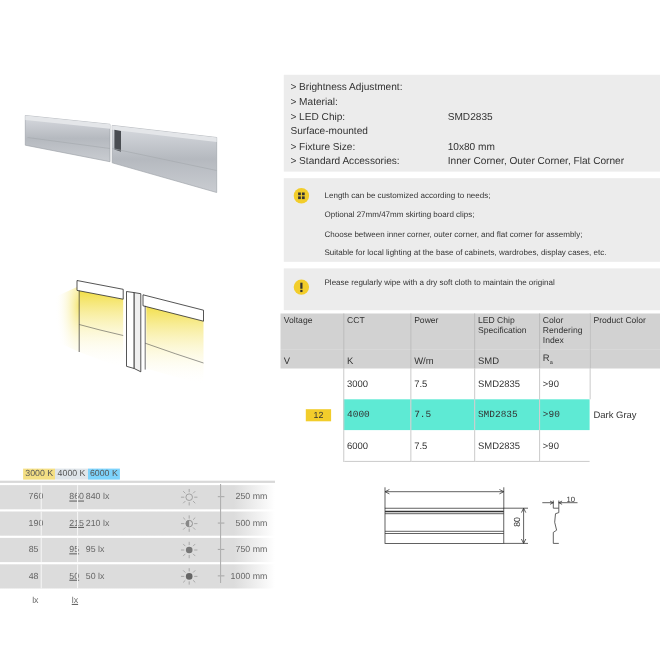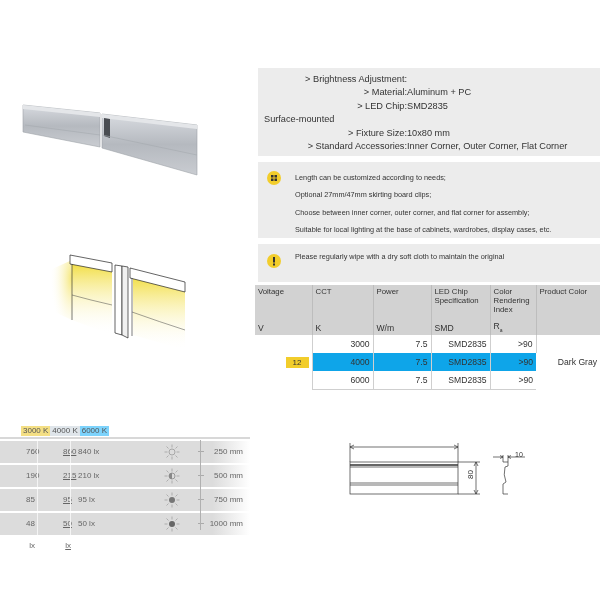--- a/index.html
+++ b/index.html
@@ -6,44 +6,44 @@
     html, body { width: 600px; height: 600px; background: #ffffff; overflow: hidden; }
     body { position: relative; font-family: "Liberation Sans", sans-serif; color: #333; }
 
     
     .product-photo { position: absolute; left: 20px; top: 100px; width: 185px; height: 85px; }
     .product-illus { position: absolute; left: 50px; top: 250px; width: 140px; height: 100px; }
 
     
     .specs { position: absolute; left: 258px; top: 68px; width: 342px; height: 88px; background: #ececec; padding: 5px 0 0 6px; }
     .spec-row { display: flex; height: 13.4px; font-size: 9.2px; line-height: 13.4px; color: #333; }
-    .spec-label { width: 143px; text-align: right; }
+    .spec-label { width: 143px; }
     .spec-value { flex: 1; }
 
     
     .features { position: absolute; left: 258px; top: 162px; width: 342px; height: 76px; background: #ececec; padding: 7px 0 0 10px; }
     .features .icon-wrap { position: absolute; left: 9px; top: 9px; width: 14px; height: 14px; border-radius: 50%; background: #f2cd2b; }
     .feat-lines { position: absolute; left: 37px; top: 7px; }
     .feat-line { font-size: 7.3px; line-height: 17.3px; color: #333; white-space: nowrap; }
 
     
     .notice { position: absolute; left: 258px; top: 244px; width: 342px; height: 38px; background: #ececec; }
     .notice .icon-wrap { position: absolute; left: 9px; top: 10px; width: 14px; height: 14px; border-radius: 50%; background: #f2cd2b; }
     .notice-lines { position: absolute; left: 37px; top: 4px; }
     .notice-line { font-size: 7.3px; line-height: 17px; color: #333; white-space: nowrap; }
 
     
     .spec-table { position: absolute; left: 255px; top: 285px; width: 345px; border-collapse: collapse; font-size: 7.8px; color: #333; }
     .spec-table th { background: #d2d2d2; font-weight: normal; text-align: left; vertical-align: top; padding: 2px 3px; border-right: 1px solid #bdbdbd; }
     .spec-table th:last-child { border-right: none; margin-left: 19px; }
     .th-top { height: 33px; line-height: 9px; }
     .th-unit { height: 17px; font-size: 8.6px; vertical-align: bottom !important; padding-bottom: 2px !important; }
-    .spec-table td { height: 18px; padding: 0 3px; font-size: 8.6px; border-right: 1px solid #cfcfcf; text-align: right; }
+    .spec-table td { height: 28px; padding: 0 3px; font-size: 8.6px; border-right: 1px solid #cfcfcf; }
     .spec-table td:last-child { border-right: none; }
-    .spec-table tr.alt td.cell { background: #0ea5e9; }
+    .spec-table tr.alt td.cell { background: #5eead4; font-family: Liberation Mono, monospace; }
     .spec-table tr.last td { border-bottom: 1px solid #cfcfcf; }
     .volt-badge { display: inline-block; background: #f2cd2b; padding: 1px 7px; font-size: 8px; margin-left: 20px; }
     .sub { font-size: 5px; vertical-align: sub; }
 
     
     .lux { position: absolute; left: 0; top: 426px; width: 250px; }
     .lux-tabs { display: flex; margin-left: 5px; height: 10px; font-size: 8px; line-height: 10px; padding-left: 16px; }
     .lux-tab { padding: 0 2px; color: #555; }
     .lux-tab.t3000 { background: #f4df84; }
     .lux-tab.t4000 { background: #dfe5ea; }
@@ -108,21 +108,20 @@
   <path d="M22,45 Q40,50 62,55" fill="none" stroke="#444" stroke-width="0.5"></path>
   <path d="M82,62 Q110,72 135,80" fill="none" stroke="#444" stroke-width="0.5"></path>
 </svg>
 
 <div class="specs">
   <div class="spec-row">
     <span class="spec-label">&gt; Brightness Adjustment:</span>
   </div>
   <div class="spec-row">
     <span class="spec-label">&gt; Material:</span>
-    <span class="spec-value">Aluminum + PC</span>
   </div>
   <div class="spec-row">
     <span class="spec-label">&gt; LED Chip:</span>
     <span class="spec-value">SMD2835</span>
   </div>
   <div class="spec-row">
     <span class="spec-value">Surface-mounted</span>
   </div>
   <div class="spec-row">
     <span class="spec-label">&gt; Fixture Size:</span>

